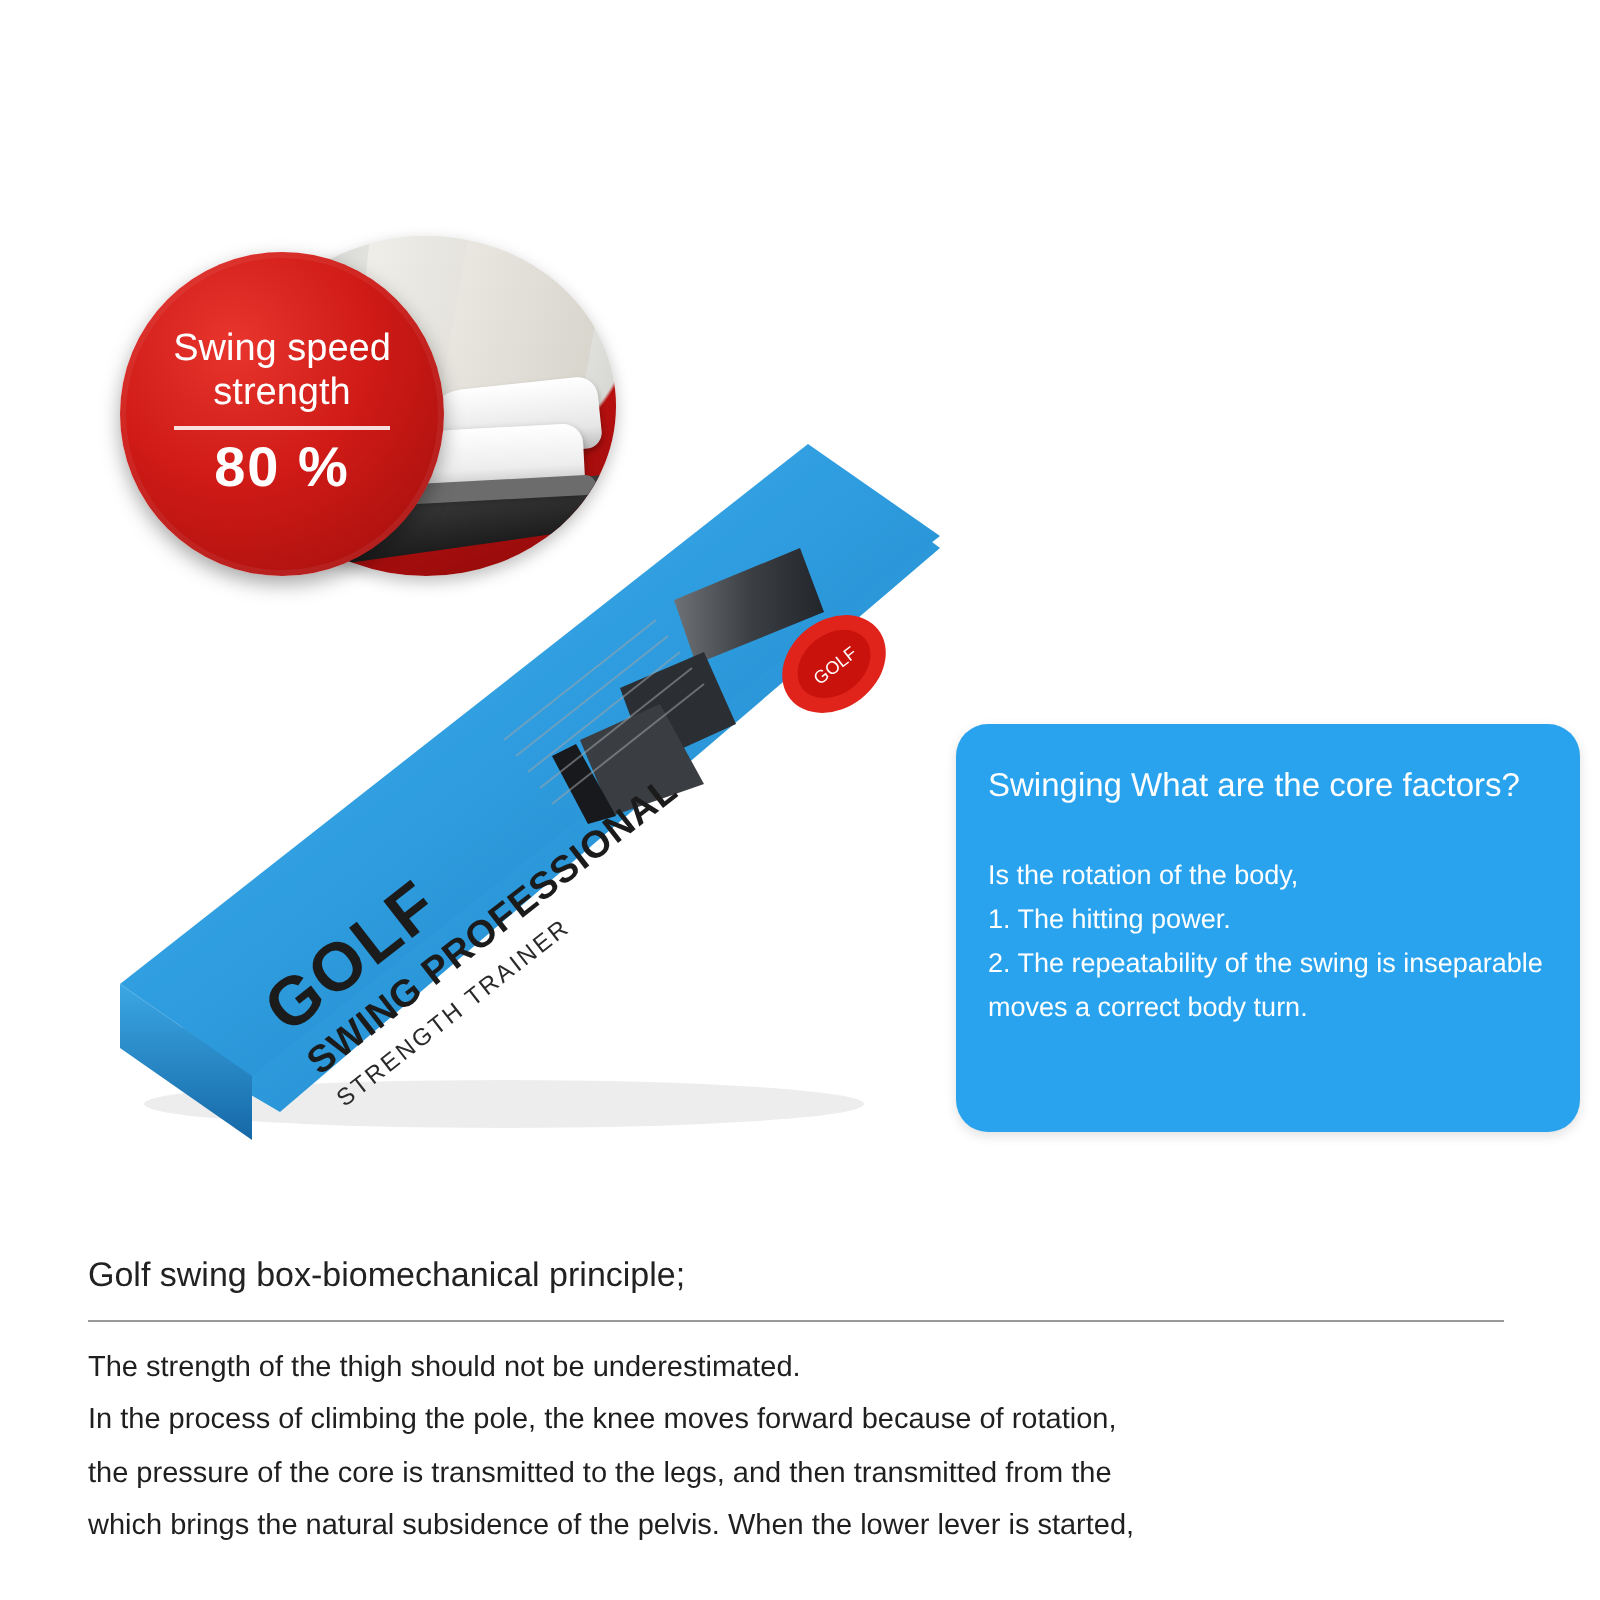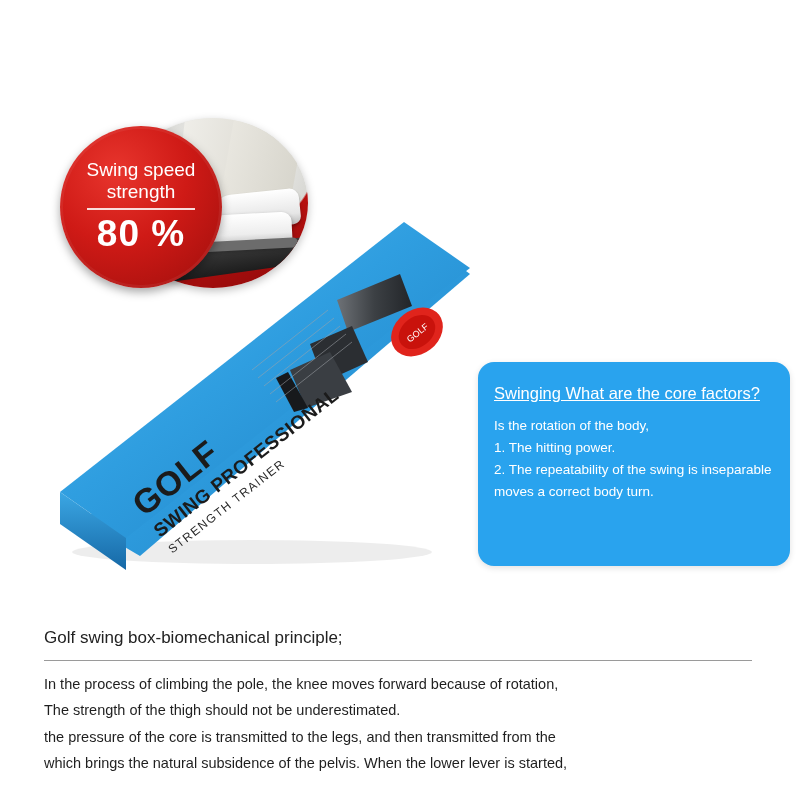--- a/index.html
+++ b/index.html
@@ -127,21 +127,21 @@
   #speed-badge .badge-l1, #speed-badge .badge-l2 {
     font-size: 19px;
   }
   #speed-badge .badge-rule {
     width: 108px;
     height: 2px;
     background: rgba(255,255,255,0.85);
     margin: 4px 0 2px 0;
   }
   #speed-badge .badge-pct {
-    font-size: 37px;
+    font-size: 28px;
     font-weight: bold;
     letter-spacing: 1px;
   }
 
   
   #product-box {
     position: absolute;
     left: 52px;
     top: 222px;
     width: 420px;
@@ -158,23 +158,22 @@
     height: 204px;
     background: #29a3ee;
     border-radius: 16px;
     box-shadow: 0 2px 6px rgba(0,0,0,0.12);
     padding: 22px 18px 14px 16px;
     box-sizing: border-box;
     color: #ffffff;
   }
   #core-factors-callout .callout-title {
     font-size: 16.5px;
-    margin-bottom: 12px;
+    margin-bottom: 24px;
     white-space: nowrap;
-    text-decoration: underline;
   }
   #core-factors-callout .callout-line {
     font-size: 13.5px;
     line-height: 1.62;
   }
 
   
   #principle-section {
     position: absolute;
     left: 44px;
@@ -296,17 +295,17 @@
   <div class="callout-title">Swinging What are the core factors?</div>
   <div class="callout-line">Is the rotation of the body,</div>
   <div class="callout-line">1. The hitting power.</div>
   <div class="callout-line">2. The repeatability of the swing is inseparable</div>
   <div class="callout-line"> moves a correct body turn.</div>
 </div>
 
 <div id="principle-section">
   <div class="principle-title">Golf swing box-biomechanical principle;</div>
   <div class="divider"></div>
+  <div class="body-line">The strength of the thigh should not be underestimated.</div>
   <div class="body-line">In the process of climbing the pole, the knee moves forward because of rotation,</div>
-  <div class="body-line">The strength of the thigh should not be underestimated.</div>
   <div class="body-line">the pressure of the core is transmitted to the legs, and then transmitted from the</div>
   <div class="body-line">which brings the natural subsidence of the pelvis. When the lower lever is started,</div>
 </div>
 
 </body></html>

